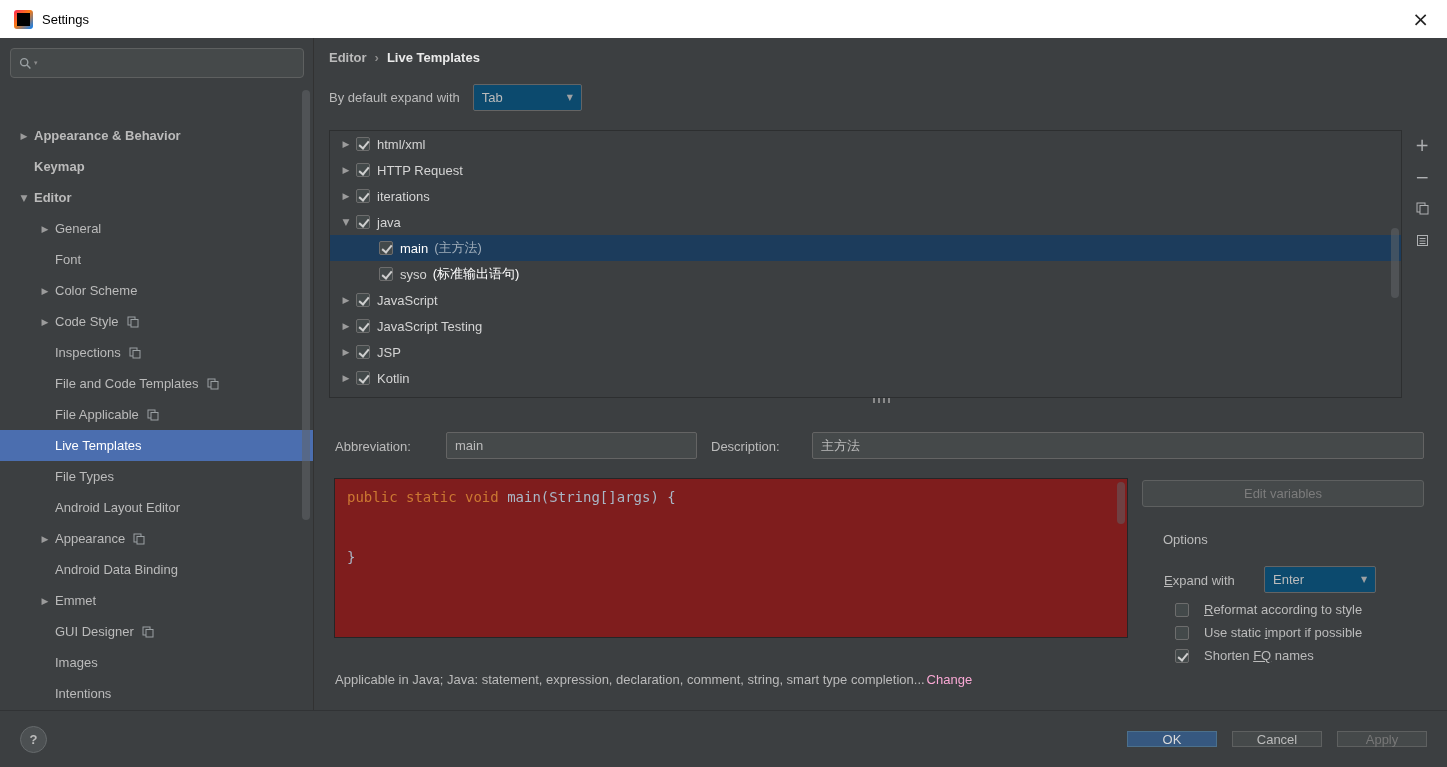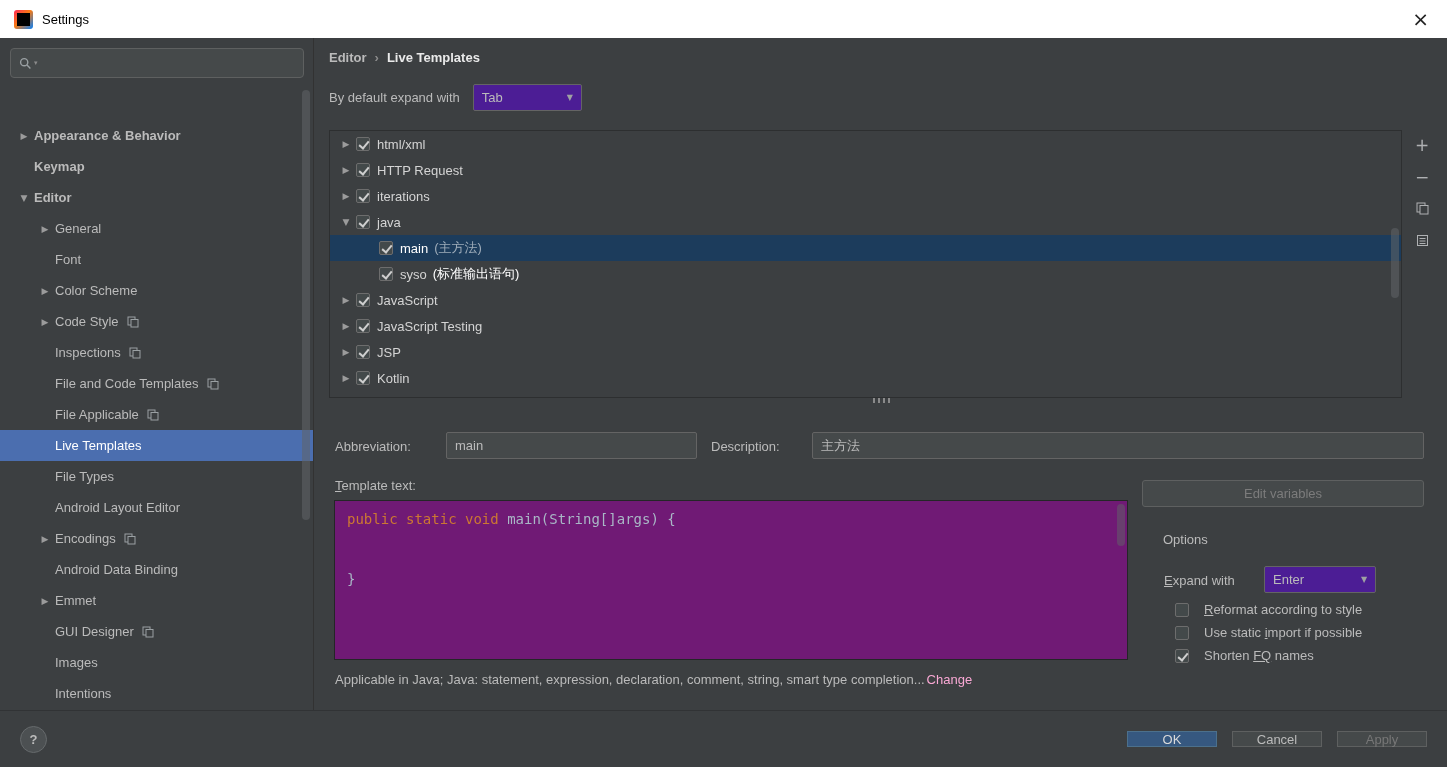--- a/index.html
+++ b/index.html
@@ -34,21 +34,21 @@
 
   
   .main { flex:1; position:relative; }
   .breadcrumb { position:absolute; top:12px; left:15px; font-weight:bold; }
   .bc-parent { color:#bbbbbb; }
   .bc-sep { color:#8c8c8c; margin:0 8px; }
   .bc-current { color:#eaeaea; }
 
   .expand-row { position:absolute; top:46px; left:15px; height:27px; display:flex; align-items:center; }
   .expand-row .row-lbl { margin-right:13px; }
-  .combo { background:#4c1d95; border:1px solid #646464; border-radius:2px; height:27px; display:flex; align-items:center; cursor:pointer; }
+  .combo { background:#0c4a6e; border:1px solid #646464; border-radius:2px; height:27px; display:flex; align-items:center; cursor:pointer; }
   .combo .val { padding:0 8px; flex:1; color:#bbbbbb; white-space:nowrap; }
   .combo .cb-arrow { width:22px; text-align:center; color:#9fa1a3; font-size:8px; font-family:"DejaVu Sans",sans-serif; }
   .tab-combo { width:109px; }
 
   .tpl-list { position:absolute; left:15px; top:92px; width:1073px; height:268px; background:#3c3f41; border:1px solid #2d2f30; overflow:hidden; }
   .t-row { height:26px; display:flex; align-items:center; cursor:pointer; }
   .t-row .arrow { width:16px; margin-left:8px; text-align:center; font-size:9px; color:#9b9b9b; flex:none; font-family:"DejaVu Sans",sans-serif; }
   .t-row.child { padding-left:23px; }
   .t-row .lbl { font-weight:normal; color:#d4d4d4; white-space:nowrap; }
   .t-row .desc { color:#ffffff; margin-left:6px; white-space:nowrap; }
@@ -67,21 +67,21 @@
 
   .f-lbl1 { position:absolute; left:21px; top:401px; }
   .inp { background:#45494a; border:1px solid #646464; border-radius:2px; color:#bbbbbb; padding:0 8px; font:13px "Liberation Sans",sans-serif; outline:none; }
   .inp-abbr { position:absolute; left:132px; top:394px; width:251px; height:27px; }
   .f-lbl2 { position:absolute; left:397px; top:401px; }
   .inp-desc { position:absolute; left:498px; top:394px; width:612px; height:27px; }
 
   .tpl-lbl { position:absolute; left:21px; top:440px; }
   .mn { text-decoration:underline; }
 
-  .editor { position:absolute; left:20px; top:462px; width:794px; height:160px; background:#701a75; border:1px solid #242627; padding:8px 12px; font-family:"DejaVu Sans Mono",monospace; font-size:14px; line-height:20px; color:#a9b7c6; }
+  .editor { position:absolute; left:20px; top:440px; width:794px; height:160px; background:#7f1d1d; border:1px solid #242627; padding:8px 12px; font-family:"DejaVu Sans Mono",monospace; font-size:14px; line-height:20px; color:#a9b7c6; }
   .code-line { white-space:pre; height:20px; }
   .tok-kw { color:#cc7832; }
   .ed-scroll { position:absolute; right:2px; top:3px; width:8px; height:42px; background:#606468; opacity:.5; border-radius:4px; cursor:pointer; }
 
   .btn-editvars { position:absolute; left:828px; top:442px; width:282px; height:27px; background:#45494a; border:1px solid #5e6060; border-radius:3px; color:#7c7c7c; text-align:center; line-height:25px; cursor:default; }
   .options-lbl { position:absolute; left:827px; top:494px;margin-left:22px; }
   .exp2-lbl { position:absolute; left:850px; top:535px; }
   .enter-combo { position:absolute; left:950px; top:528px; width:112px; }
   .opt-rows { position:absolute; left:861px; top:564px; display:flex; flex-direction:column; gap:8px; }
   .opt-row { display:flex; align-items:center; height:15px; cursor:pointer; }
@@ -194,21 +194,21 @@
           <div class="nav-item lvl1">
             <span class="arrow"></span>
             <span class="lbl">File Types</span>
           </div>
           <div class="nav-item lvl1">
             <span class="arrow"></span>
             <span class="lbl">Android Layout Editor</span>
           </div>
           <div class="nav-item lvl1">
             <span class="arrow">▶</span>
-            <span class="lbl">Encodings</span>
+            <span class="lbl">Appearance</span>
             <span class="side-ic">
               <svg width="12" height="12" viewBox="0 0 12 12">
                 <rect x="1" y="1" width="7" height="8" fill="none" stroke="#9aa0a3"></rect>
                 <rect x="4" y="3.5" width="7" height="7.5" fill="#3c3f41" stroke="#9aa0a3"></rect>
               </svg>
             </span>
           </div>
           <div class="nav-item lvl1">
             <span class="arrow"></span>
             <span class="lbl">Android Data Binding</span>

